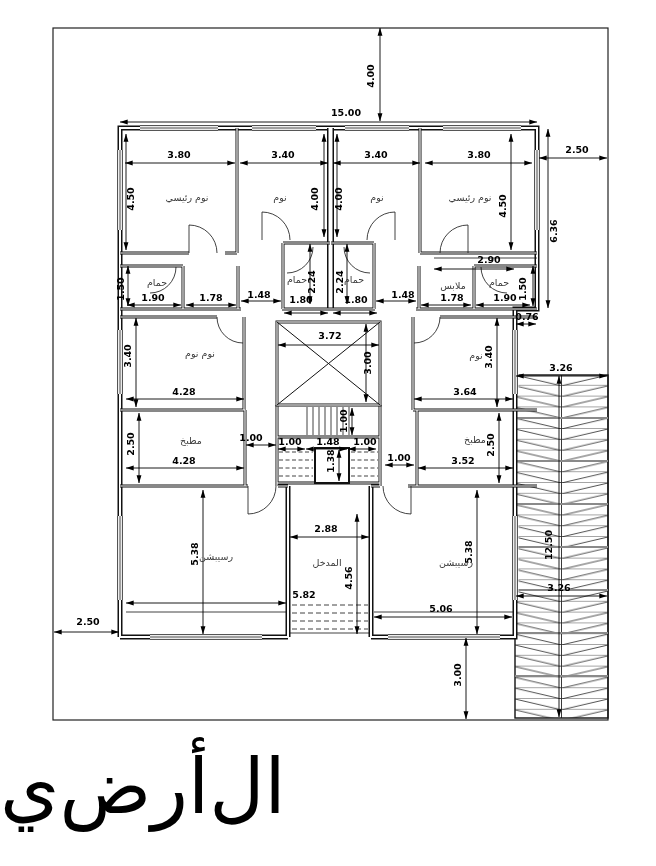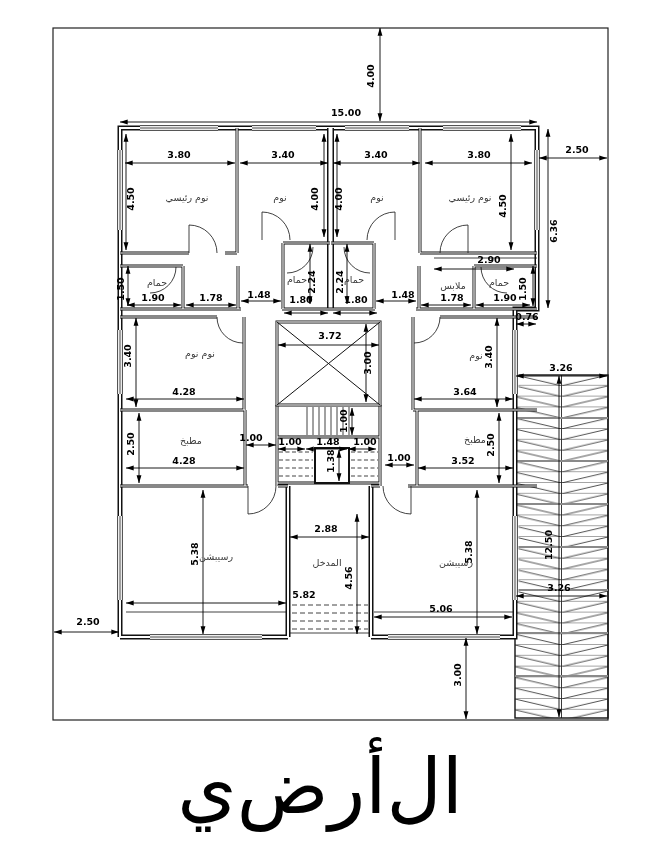--- a/index.html
+++ b/index.html
@@ -15,21 +15,21 @@
   .thin{stroke:#111;stroke-width:1;fill:none}
   .thin8{stroke:#111;stroke-width:.8;fill:none}
   .dashS{stroke-dasharray:4 2.5}
   .dashE{stroke-dasharray:5 3}
   .site{stroke:#222;stroke-width:1.2;fill:none}
   .dimline{stroke:#000;stroke-width:.9;fill:none}
   .winmask{stroke:#fff;stroke-width:7;fill:none}
   .win{stroke:#111;stroke-width:.8;fill:none}
   text.dim{font-family:"DejaVu Sans",sans-serif;font-size:9.5px;font-weight:bold;fill:#000;text-anchor:middle}
   text.room{font-family:"DejaVu Sans",sans-serif;font-size:9.5px;fill:#3a3a3a;text-anchor:middle}
-  .title{position:absolute;left:0;top:742px;width:640px;text-align:center;
+  .title{position:absolute;left:0;top:742px;width:640px;text-align:left;
          font-family:"DejaVu Sans",sans-serif;font-size:76px;letter-spacing:6px;color:#000;}
 </style>
 </head>
 <body>
 
 <svg id="plan" width="656" height="866" viewBox="0 0 656 866">
   <defs>
     <marker id="ma" viewBox="0 0 10 10" refX="9.5" refY="5" markerWidth="9" markerHeight="9" orient="auto-start-reverse">
       <path d="M0,2 L10,5 L0,8 z" fill="#000"></path>
     </marker>

